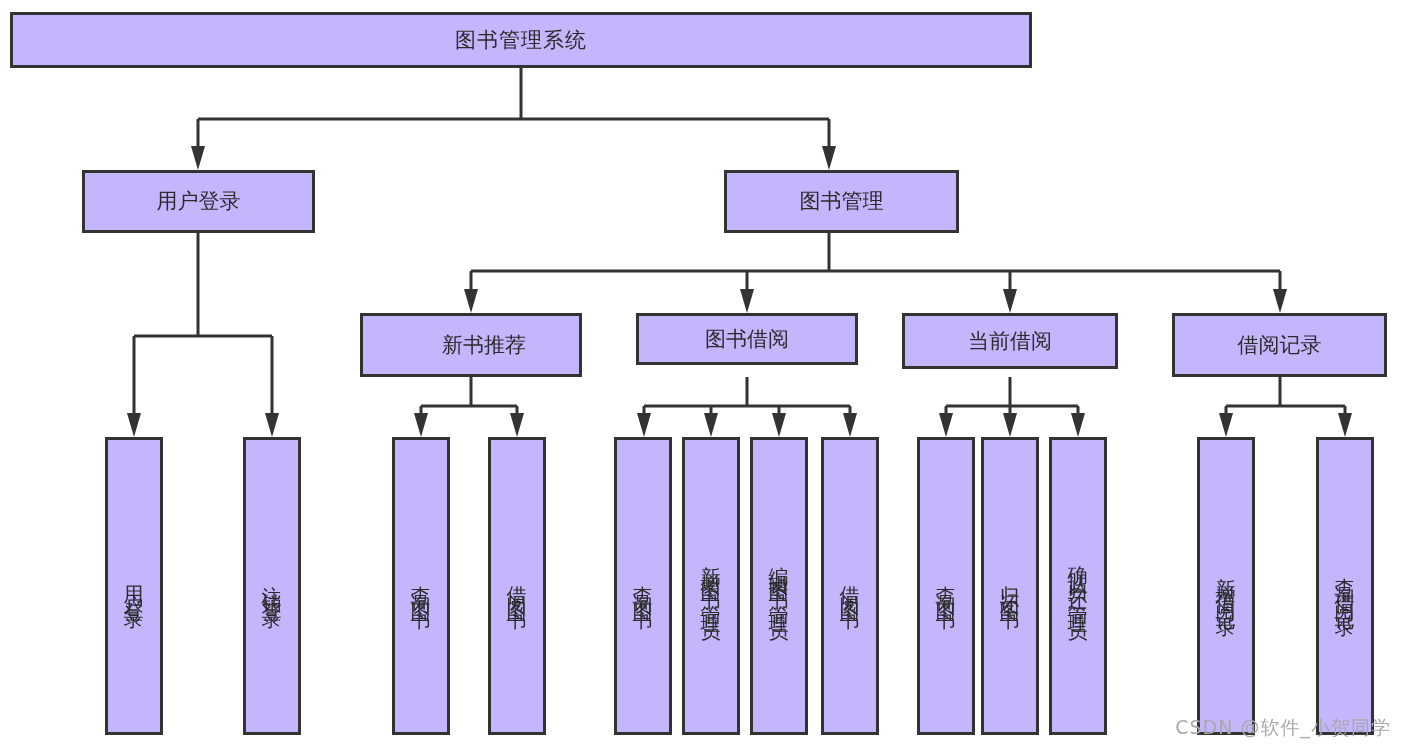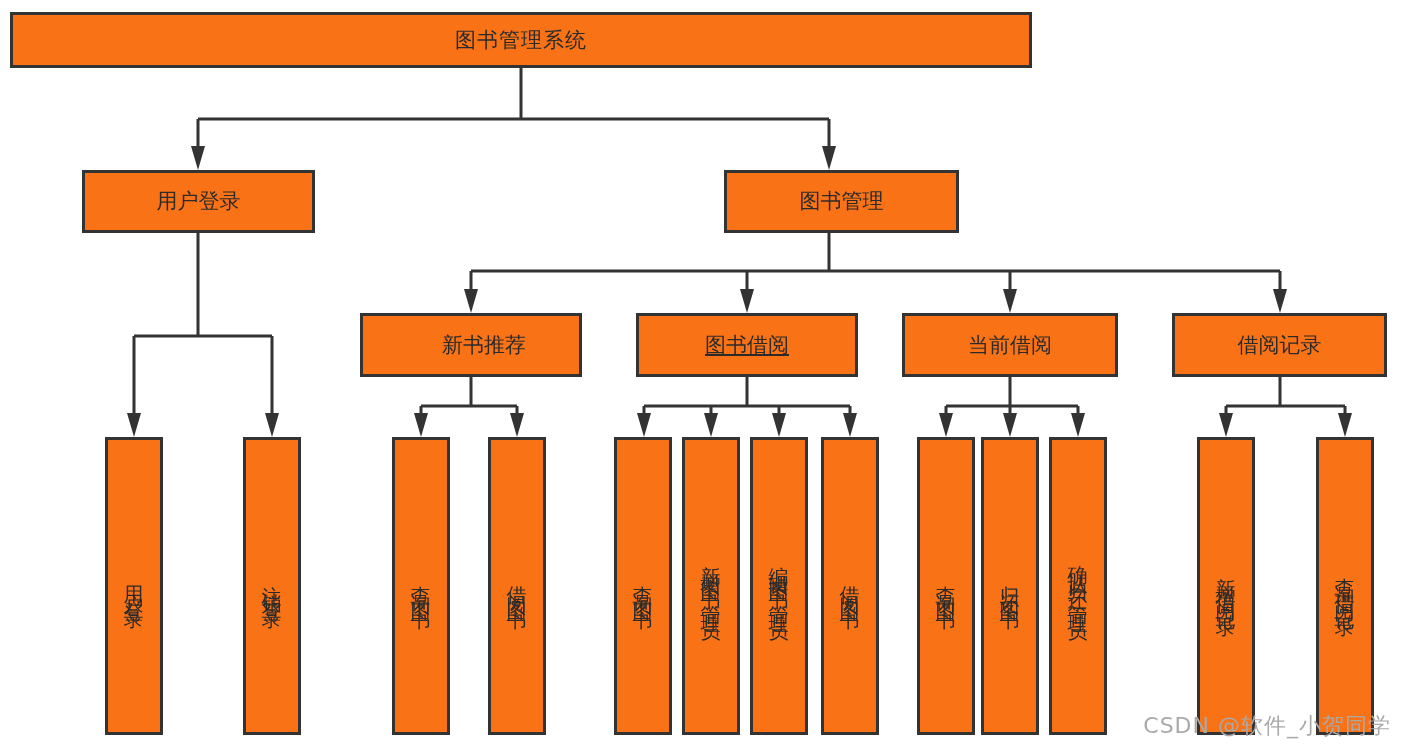--- a/index.html
+++ b/index.html
@@ -19,21 +19,21 @@
     position: absolute;
     left: 0;
     top: 0;
     width: 1405px;
     height: 747px;
     pointer-events: none;
   }
   .node {
     position: absolute;
     box-sizing: border-box;
-    background: #f97316;
+    background: #c4b5fd;
     border: 3px solid #333333;
     color: #2b2b2b;
     display: flex;
     align-items: center;
     justify-content: center;
     text-align: center;
     font-size: 21px;
     line-height: 1;
     white-space: nowrap;
   }
@@ -46,21 +46,21 @@
     text-orientation: mixed;
     font-size: 20px;
     letter-spacing: 8px;
     white-space: normal;
     line-height: 1;
   }
   .watermark {
     position: absolute;
     right: 14px;
     bottom: 6px;
-    font-size: 22px;
+    font-size: 19px;
     color: #a9a9a9;
     letter-spacing: 1px;
     z-index: 5;
     white-space: nowrap;
   }
 </style>
 </head>
 <body>
 
 <div class="canvas">
@@ -97,22 +97,22 @@
       <polygon points="1338,413 1352,413 1345,437"></polygon>
     </g>
   </svg>
 
   <div class="node root-box" style="left:10px; top:12px; width:1022px; height:56px;">图书管理系统</div>
 
   <div class="node" style="left:82px; top:170px; width:233px; height:63px;">用户登录</div>
   <div class="node" style="left:712px; top:170px; width:235px; height:63px;margin-left:12px;">图书管理</div>
 
   <div class="node" style="left:360px; top:313px; width:222px; height:64px;padding-left:26px;">新书推荐</div>
-  <div class="node" style="left:636px; top:313px; width:222px; height:64px;text-decoration:underline;">图书借阅</div>
-  <div class="node" style="left:902px; top:313px; width:216px; height:64px;">当前借阅</div>
+  <div class="node" style="left:636px; top:313px; width:222px; height:52px;">图书借阅</div>
+  <div class="node" style="left:902px; top:313px; width:216px; height:56px;">当前借阅</div>
   <div class="node" style="left:1172px; top:313px; width:215px; height:64px;">借阅记录</div>
 
   <div class="node leaf" style="left:105px; top:437px; width:58px; height:298px;">用户登录</div>
   <div class="node leaf" style="left:243px; top:437px; width:58px; height:298px;">注销登录</div>
 
   <div class="node leaf" style="left:392px; top:437px; width:58px; height:298px;">查询图书</div>
   <div class="node leaf" style="left:488px; top:437px; width:58px; height:298px;">借阅图书</div>
 
   <div class="node leaf" style="left:614px; top:437px; width:58px; height:298px;">查询图书</div>
   <div class="node leaf" style="left:682px; top:437px; width:58px; height:298px;">新增图书（管理员）</div>

